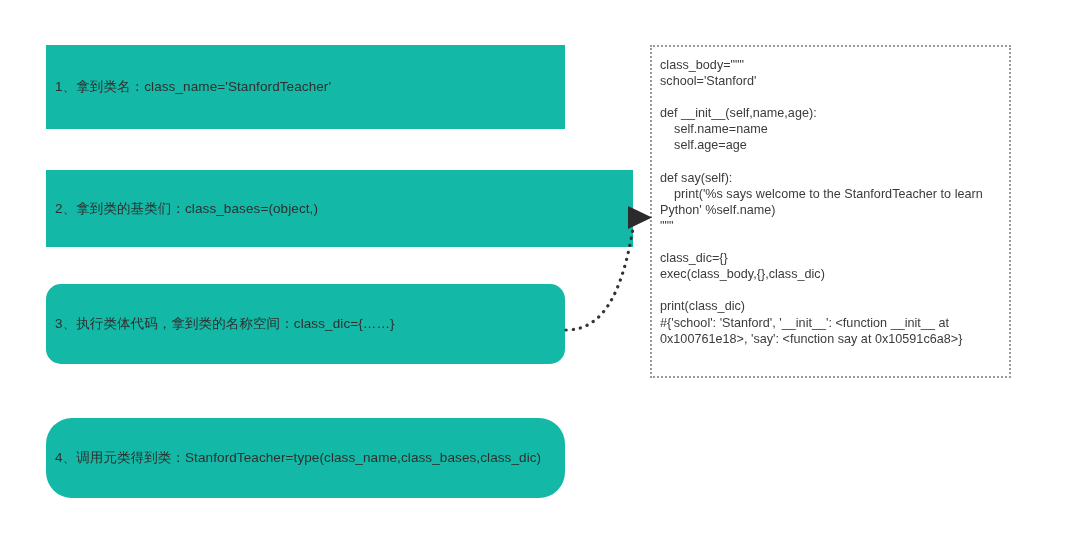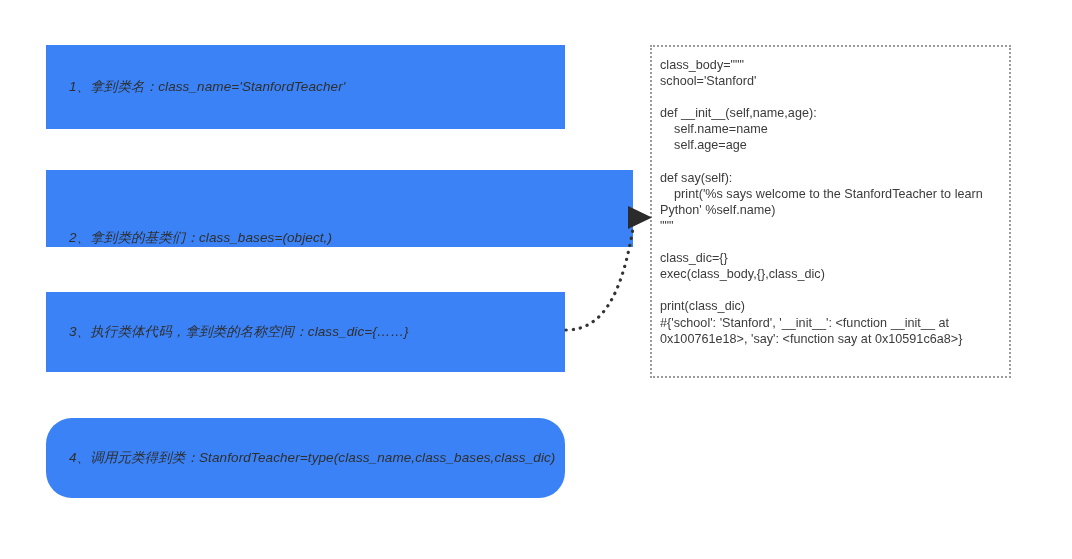--- a/index.html
+++ b/index.html
@@ -19,38 +19,37 @@
   #canvas {
     position: absolute;
     left: 0; top: 0;
     width: 1072px;
     height: 559px;
   }
 
   
   .step-box {
     position: absolute;
-    background: #3b82f6;
+    background: #14b8a6;
     display: flex;
     align-items: center;
     box-sizing: border-box;
-    padding-left: 23px;
-    font-style: italic;
+    padding-left: 9px;
   }
   .step-text {
     font-size: 13.5px;
     line-height: 18px;
     color: #2f2f2f;
     white-space: nowrap;
     letter-spacing: 0.1px;
   }
 
   #step-1 { left: 46px;  top: 45px;  width: 519px; height: 84px; }
-  #step-2 { left: 46px;  top: 170px; width: 587px; height: 77px; align-items: flex-end; }
-  #step-3 { left: 46px;  top: 292px; width: 519px; height: 80px; }
+  #step-2 { left: 46px;  top: 170px; width: 587px; height: 77px; }
+  #step-3 { left: 46px;  top: 284px; width: 519px; height: 80px; border-radius: 15px; }
   #step-4 { left: 46px;  top: 418px; width: 519px; height: 80px; border-radius: 26px; }
 
   
   #step-1 .step-text { margin-top: 0px; }
 
   
   #code-panel {
     position: absolute;
     left: 650px;
     top: 45px;

